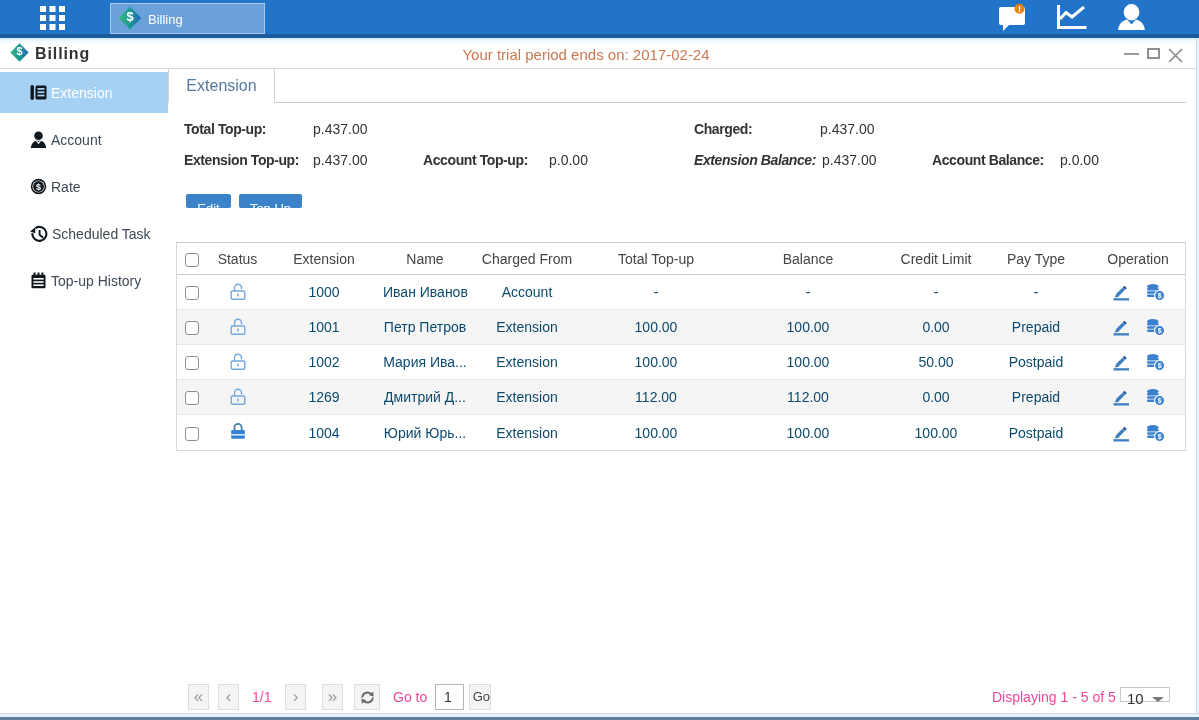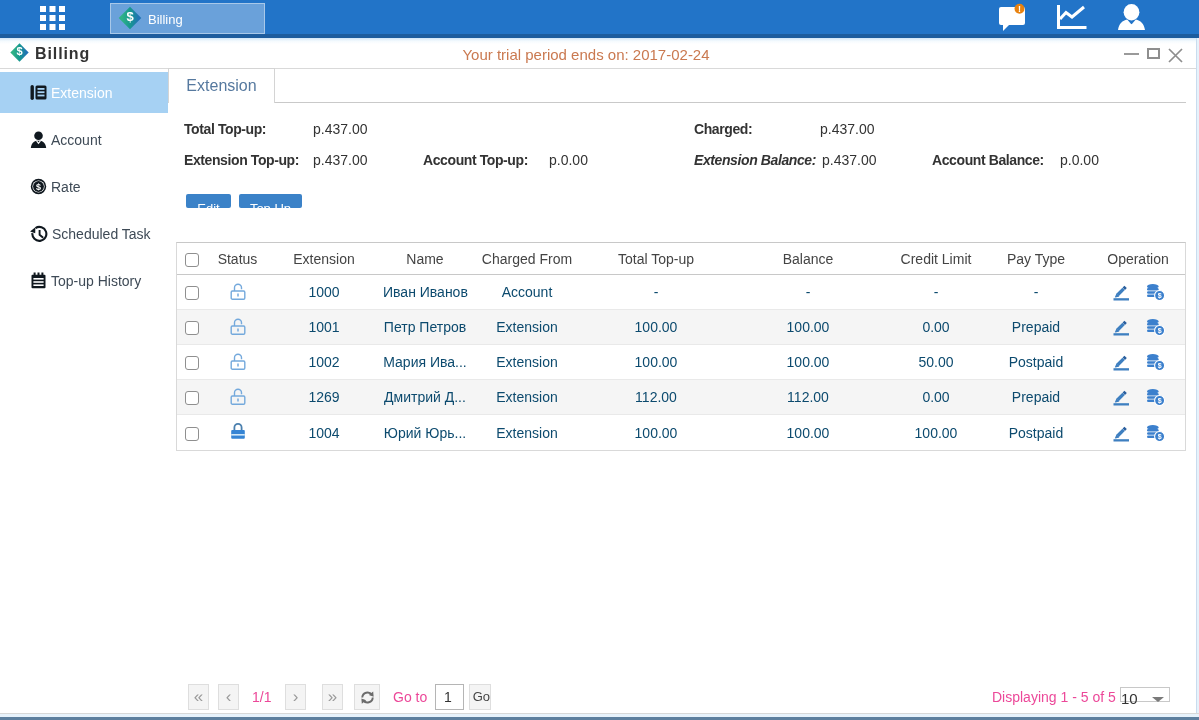--- a/index.html
+++ b/index.html
@@ -64,21 +64,21 @@
 .pbtn { position:absolute; top:684px; width:21px; height:26px; background:#f4f4f4;
   border:1px solid #dedede; color:#9a9a9a; text-align:center; line-height:23px; font-size:17px; }
 .ptext { position:absolute; top:684px; font-size:14px; color:#ec4899; line-height:26px; }
 .pinput { position:absolute; left:435px; top:684px; width:29px; height:26px; border:1px solid #b5b5b5;
   background:#fff; font-size:14px; color:#333; line-height:24px; padding-left:8px; }
 .pgo { position:absolute; left:469px; top:684px; width:22px; height:26px; background:#f4f4f4;
   border:1px solid #dedede; color:#444; text-align:right; line-height:24px; font-size:13px; }
 .prefresh { position:absolute; left:354px; top:684px; width:26px; height:26px; background:#f4f4f4;
   border:1px solid #dedede; }
 .pselect { position:absolute; left:1120px; top:687px; width:50px; height:15px; border:1px solid #c8c8c8;
-  background:#fff; font-size:15px; color:#333; line-height:22px; }
+  background:#fff; font-size:15px; color:#333; line-height:22px; padding-left:6px; }
 .pselect .arr { position:absolute; right:5px; top:9px; width:0; height:0;
   border-left:6px solid transparent; border-right:6px solid transparent; border-top:5px solid #7a7a7a; }
 
 
 .rstrip { position:absolute; left:1196px; top:38px; width:3px; height:676px; background:#e7f2fb; border-left:1px solid #c9dcee; }
 .bline { position:absolute; left:0; top:713px; width:1199px; height:1px; background:#d8d8d8; }
 .bstrip { position:absolute; left:0; top:714px; width:1199px; height:3px; background:#e7f2fb; }
 .bdark { position:absolute; left:0; top:717px; width:1199px; height:3px; background:#5d7f9e; }
 </style>
 </head>

